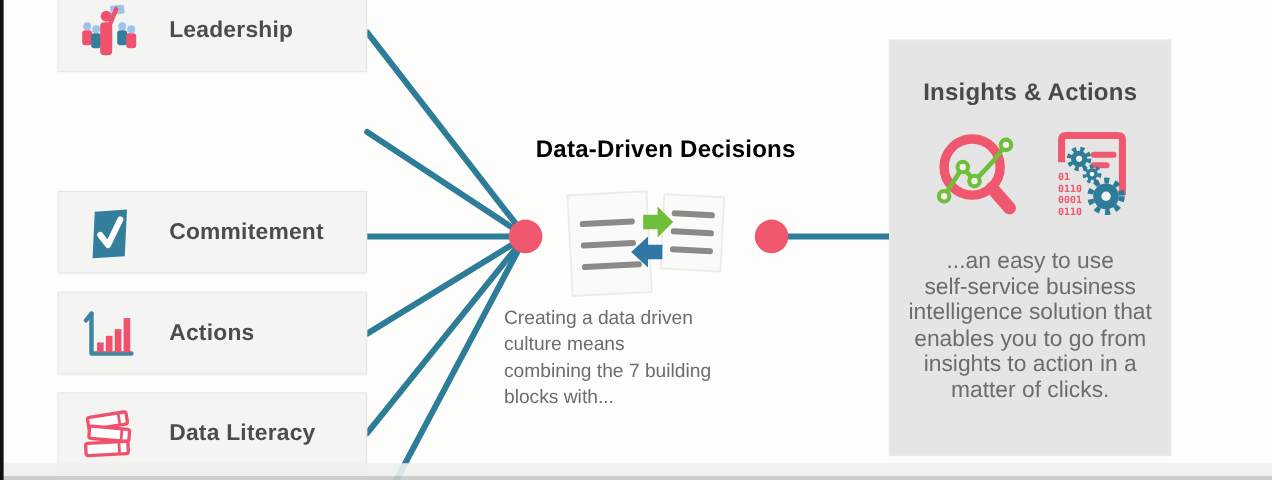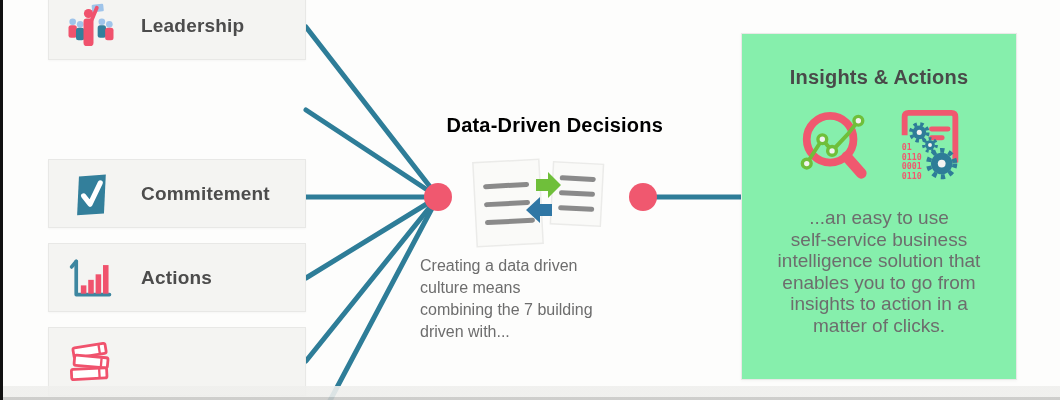--- a/index.html
+++ b/index.html
@@ -20,22 +20,22 @@
   .center-title{
     position:absolute;left:413px;top:114px;width:250px;text-align:right;
     font-size:20px;font-weight:bold;color:#000000;z-index:2;letter-spacing:.2px;
   }
   .docs-icon{position:absolute;left:468px;top:145px;z-index:2;}
   .caption{
     position:absolute;left:420px;top:255px;width:240px;
     font-size:16px;line-height:22px;color:#6d6d6d;z-index:2;
   }
   .panel{
-    position:absolute;left:741px;top:33px;width:276px;height:347px;
-    background:#86efac;border:1px solid #e9e9e7;box-sizing:border-box;z-index:2;
+    position:absolute;left:741px;top:33px;width:235px;height:347px;
+    background:#e5e5e5;border:1px solid #e9e9e7;box-sizing:border-box;z-index:2;
     box-shadow:0 1px 3px rgba(0,0,0,0.04);
   }
   .panel-title{margin-top:32px;text-align:center;font-size:20px;font-weight:bold;color:#494949;letter-spacing:.2px;}
   .panel-icons{margin-top:18px;display:flex;justify-content:center;align-items:center;gap:28px;height:80px;}
   .panel-body{margin:20px auto 0;width:218px;text-align:center;font-size:19px;line-height:21.5px;color:#6d6d6d;}
   .edge-left{position:absolute;left:0;top:0;width:3px;height:400px;background:#111;z-index:5;}
   .edge-bottom{position:absolute;left:0;bottom:0;width:1060px;height:14px;z-index:4;
     background:linear-gradient(#efefed 0 11px,#c9c9c7 11px 14px);opacity:.9;}
 </style>
 </head>
@@ -112,20 +112,21 @@
         <g transform="rotate(5 28 24)">
           <rect x="10" y="18" width="36" height="11" rx="2" fill="#ffffff" stroke="#f0526d" stroke-width="3"></rect>
           <line x1="39" y1="19" x2="39" y2="28" stroke="#f0526d" stroke-width="2.5"></line>
         </g>
         <g transform="rotate(-3 28 36)">
           <rect x="7" y="31" width="38" height="11" rx="2" fill="#ffffff" stroke="#f0526d" stroke-width="3"></rect>
           <line x1="37" y1="32" x2="37" y2="41" stroke="#f0526d" stroke-width="2.5"></line>
         </g>
       </svg>
     </span>
+    <span class="label">Data Literacy</span>
   </div>
 
   <div class="center-title">Data-Driven Decisions</div>
 
   <svg class="docs-icon" width="150" height="108" viewBox="0 0 150 108">
     <g transform="rotate(-3 40 58)">
       <rect x="7" y="16" width="66" height="84" fill="#fafaf8" stroke="#ebebe9" stroke-width="1.5"></rect>
       <rect x="16" y="38" width="46" height="5" rx="2.5" fill="#8a8a8a"></rect>
       <rect x="16" y="56" width="46" height="5" rx="2.5" fill="#8a8a8a"></rect>
       <rect x="16" y="74" width="50" height="5" rx="2.5" fill="#8a8a8a"></rect>
@@ -141,21 +142,21 @@
     </g>
     <g>
       <polygon points="84,58 84,65 96,65 96,77 84,77 84,84 70,71" fill="#3077a5" transform="translate(-12,-6)"></polygon>
     </g>
   </svg>
 
   <div class="caption">
     <div>Creating a data driven</div>
     <div>culture means</div>
     <div>combining the 7 building</div>
-    <div>driven with...</div>
+    <div>blocks with...</div>
   </div>
 
   <div class="panel">
     <div class="panel-title">Insights &amp; Actions</div>
 
     <div class="panel-icons">
       <svg width="74" height="78" viewBox="0 0 76 80">
         <circle cx="34" cy="32" r="24" fill="none" stroke="#f0586f" stroke-width="8"></circle>
         <line x1="51" y1="50" x2="66" y2="67" stroke="#f0586f" stroke-width="11" stroke-linecap="round"></line>
         <polyline points="10,57 26,32 36,44 52,27 63,13" fill="none" stroke="#6fbf3a" stroke-width="4" stroke-linejoin="round"></polyline>

